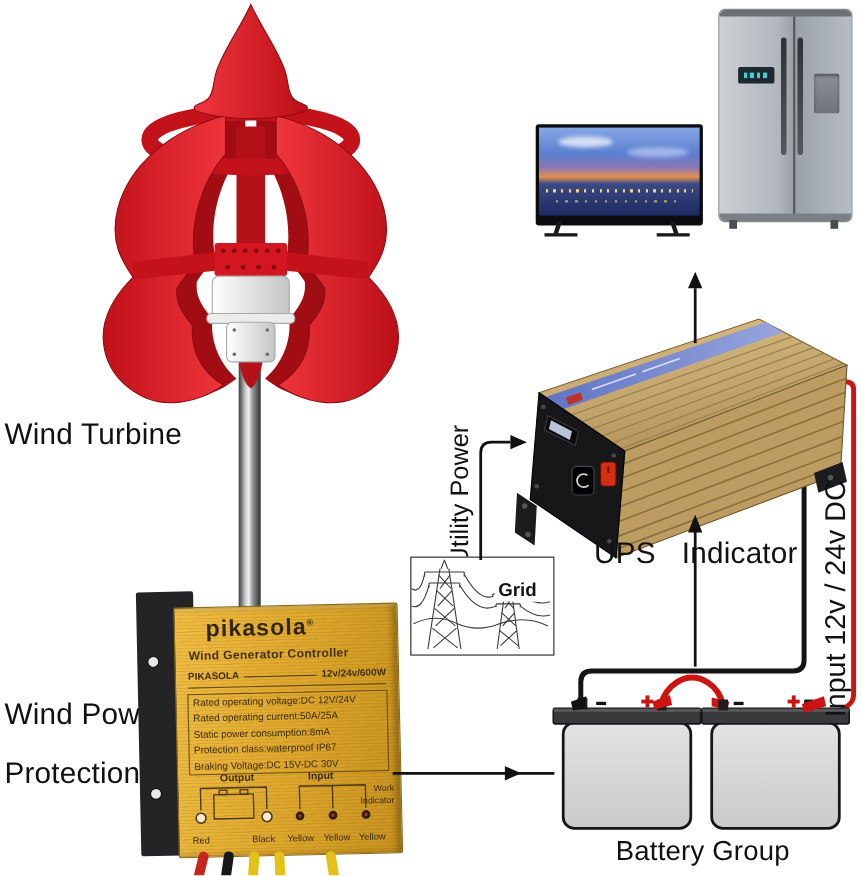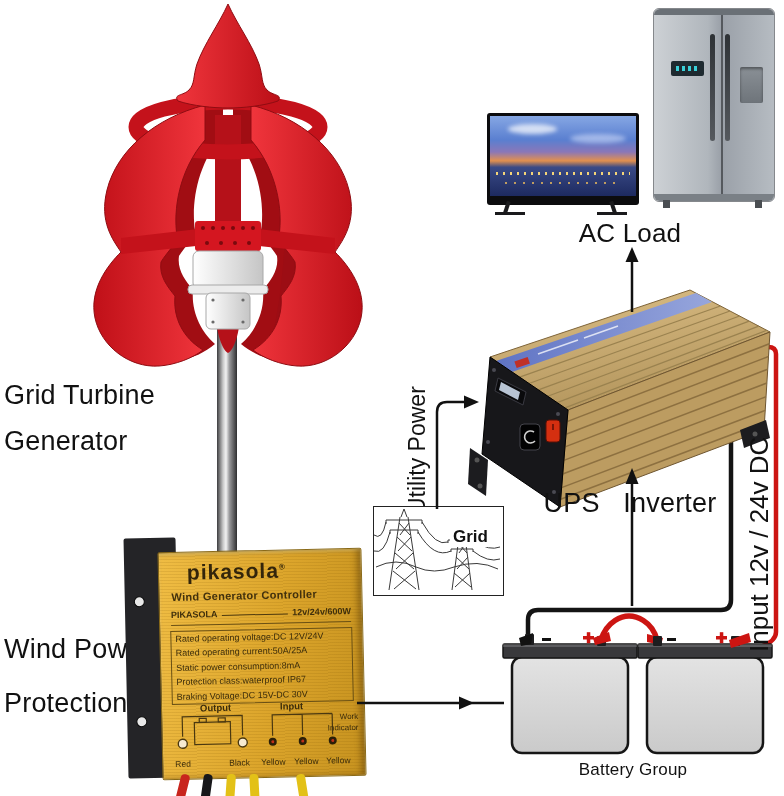--- a/index.html
+++ b/index.html
@@ -103,22 +103,21 @@
     <rect x="133" y="285" width="80" height="9" rx="4" fill="#ececec" stroke="#a8a8a8"></rect>
     <rect x="151" y="293" width="44" height="36" rx="5" fill="url(#whitecyl)" stroke="#a8a8a8"></rect>
     <g fill="#6a6a6a">
       <circle cx="158" cy="300" r="1.6"></circle>
         <circle cx="188" cy="300" r="1.6"></circle>
       <circle cx="158" cy="322" r="1.6"></circle>
         <circle cx="188" cy="322" r="1.6"></circle>
     </g>
   </svg>
 
-  <div class="lbl" style="left:4px;top:380px;font-size:27px">Grid Turbine</div>
-  <div class="lbl" style="left:4px;top:426px;font-size:27px">Generator</div>
+  <div class="lbl" style="left:4px;top:380px;font-size:27px">Wind Turbine</div>
   <div class="lbl" style="left:4px;top:634px;font-size:27px">Wind Power</div>
   <div class="lbl" style="left:4px;top:688px;font-size:27px">Protection</div>
 
   <div class="ctrl-wrap" style="z-index:3">
     <div class="ctrl-plate">
       <div class="ctrl-hole" style="top:58px"></div>
       <div class="ctrl-hole" style="top:178px"></div>
     </div>
     <div class="ctrl-panel">
       <div class="ctrl-brand">
@@ -343,18 +342,17 @@
       <line x1="357" y1="703" x2="504" y2="703"></line>
     </g>
     <g fill="#111">
       <polygon points="464,395.5 464,408.5 479,402"></polygon>
       <polygon points="625.5,262 638.5,262 632,247"></polygon>
       <polygon points="625.5,484 638.5,484 632,468"></polygon>
       <polygon points="459,696.5 459,709.5 474,703"></polygon>
     </g>
   </svg>
 
-  <div class="lbl" style="left:565px;top:218px;width:130px;text-align:center;z-index:5">AC Load</div>
-  <div class="lbl" style="left:540px;top:488px;width:180px;text-align:center;font-size:27px;word-spacing:16px;z-index:5">UPS Inverter</div>
-  <div class="lbl" style="left:548px;top:760px;width:170px;text-align:center;font-size:17px;z-index:5">Battery Group</div>
+  <div class="lbl" style="left:540px;top:488px;width:180px;text-align:center;font-size:27px;word-spacing:16px;z-index:5">UPS Indicator</div>
+  <div class="lbl" style="left:548px;top:760px;width:170px;text-align:right;font-size:25px;z-index:5">Battery Group</div>
   <div class="lbl-rot" style="left:746px;top:652px;font-size:26px;line-height:27px;z-index:5">Input 12v / 24v DC</div>
 
 </div>
 
 </body></html>

